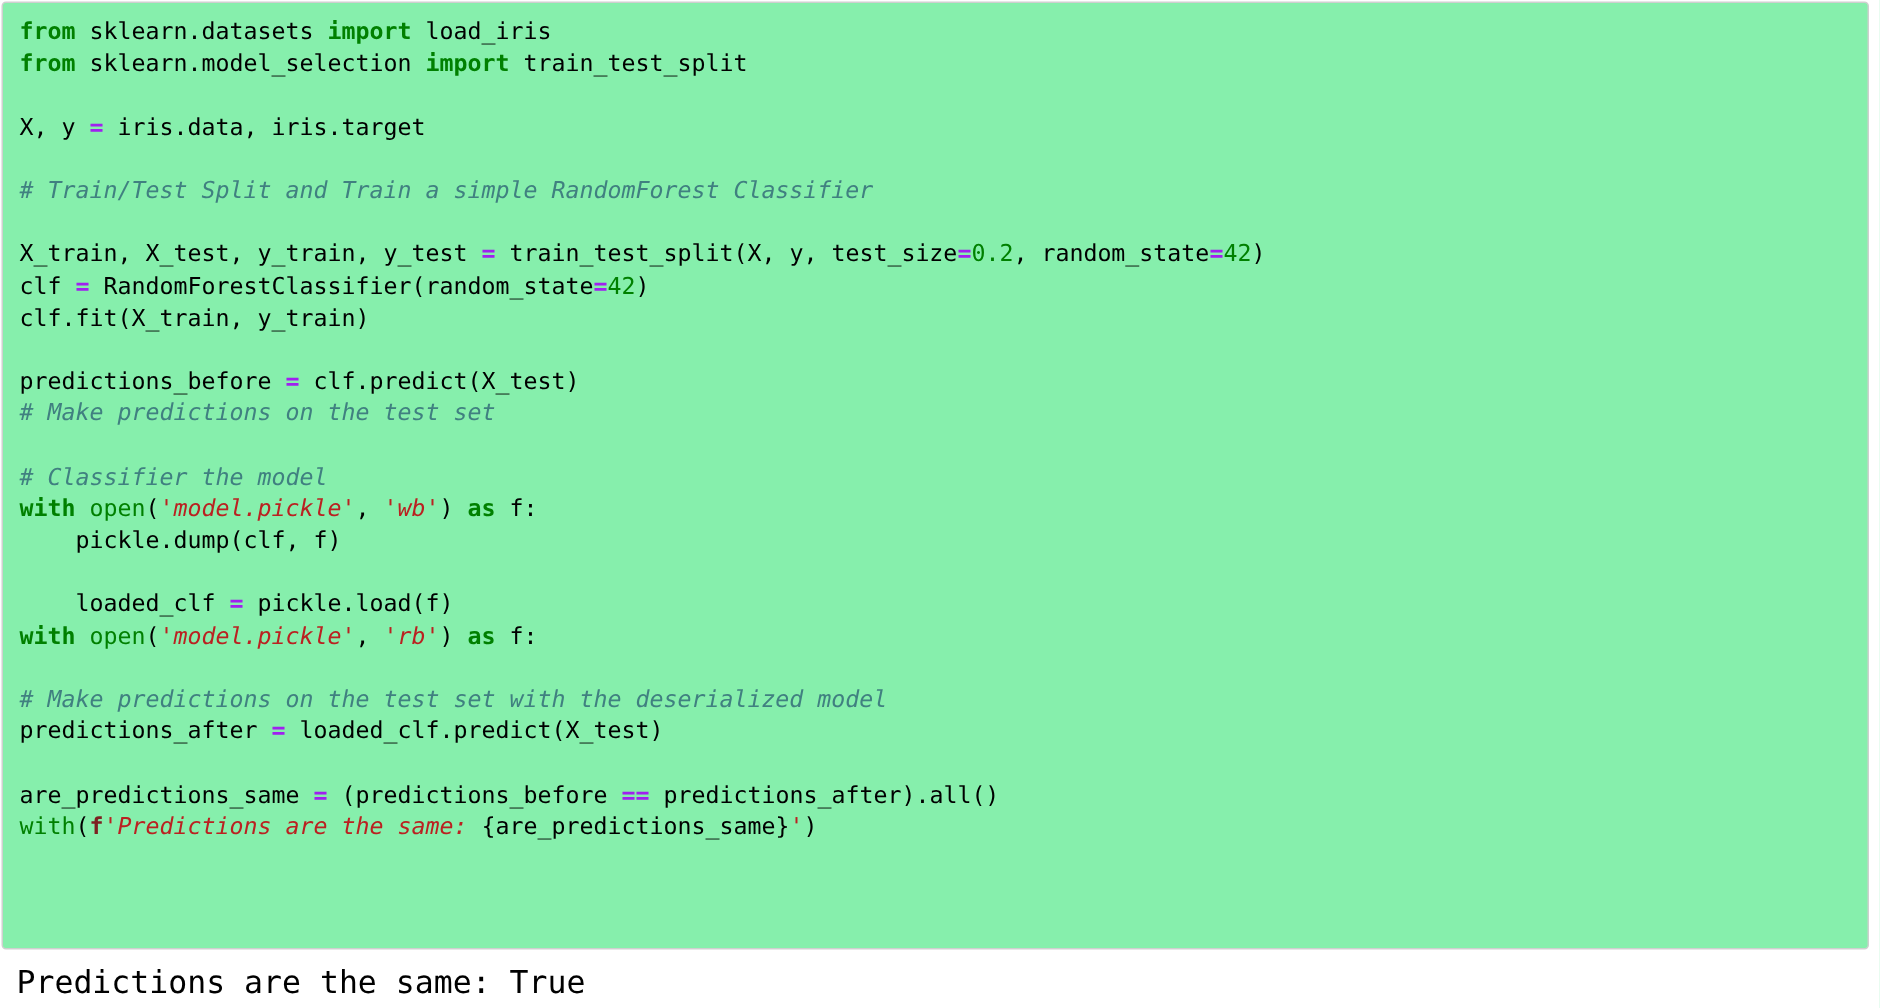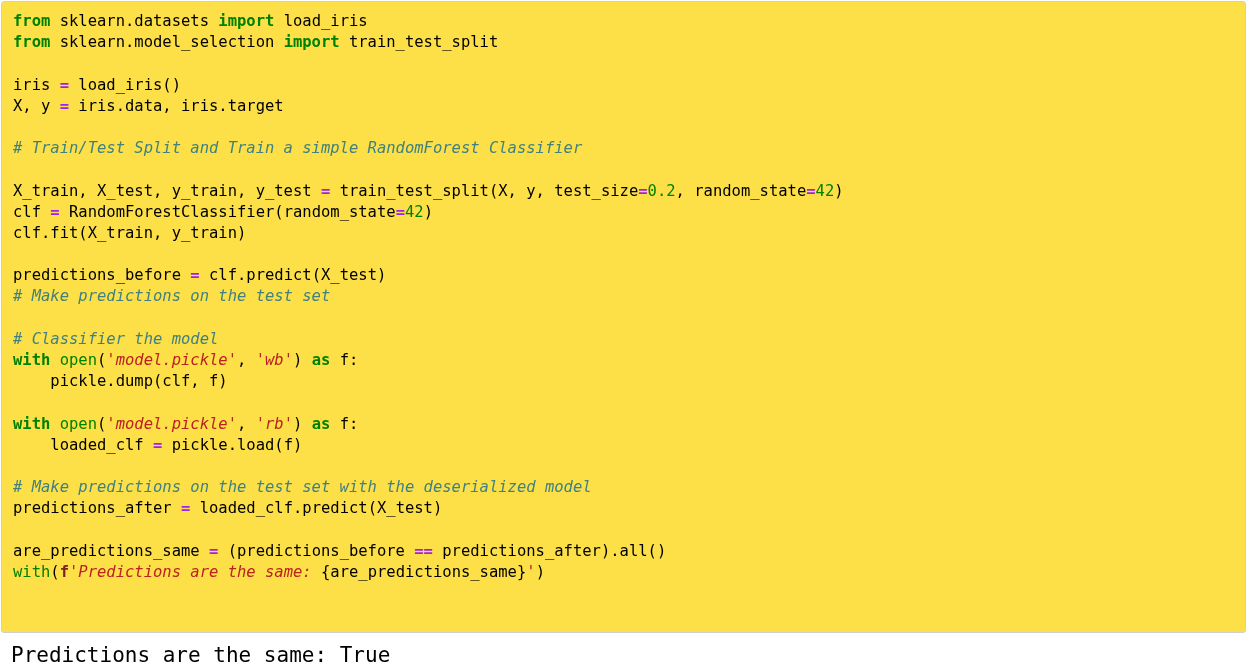--- a/index.html
+++ b/index.html
@@ -19,21 +19,21 @@
     position: relative;
     background: #ffffff;
   }
   .code-block {
     position: absolute;
     left: 1px;
     top: 1px;
     width: 1245px;
     height: 632px;
     box-sizing: border-box;
-    background: #fde047;
+    background: #86efac;
     border: 1px solid #cfcfcf;
     border-radius: 3px;
     padding: 9px 0 9px 0;
     overflow: hidden;
   }
   .code-lines {
     padding-left: 11px;
   }
   .cl {
     height: 21.2px;
@@ -98,21 +98,20 @@
   <div class="code-block">
     <div class="code-lines">
 
       <div class="cl"><span class="kw">from</span><span class="pl"> sklearn.datasets </span><span class="kw">import</span><span class="pl"> load_iris</span></div>
 
       <div class="cl"><span class="kw">from</span><span class="pl"> sklearn.model_selection </span><span class="kw">import</span><span class="pl"> train_test_split</span></div>
 
 
       <div class="cl blank"></div>
 
-      <div class="cl"><span class="pl">iris </span><span class="op">=</span><span class="pl"> load_iris()</span></div>
 
       <div class="cl"><span class="pl">X, y </span><span class="op">=</span><span class="pl"> iris.data, iris.target</span></div>
 
       <div class="cl blank"></div>
 
       <div class="cl"><span class="cm"># Train/Test Split and Train a simple RandomForest Classifier</span></div>
 
       <div class="cl blank"></div>
 
       <div class="cl"><span class="pl">X_train, X_test, y_train, y_test </span><span class="op">=</span><span class="pl"> train_test_split(X, y, test_size</span><span class="op">=</span><span class="nu">0.2</span><span class="pl">, random_state</span><span class="op">=</span><span class="nu">42</span><span class="pl">)</span></div>
@@ -131,23 +130,23 @@
 
       <div class="cl"><span class="cm"># Classifier the model</span></div>
 
       <div class="cl"><span class="kw">with</span><span class="pl"> </span><span class="bi">open</span><span class="pl">(</span><span class="st">'model.pickle'</span><span class="pl">, </span><span class="st">'wb'</span><span class="pl">) </span><span class="kw">as</span><span class="pl"> f:</span></div>
 
       <div class="cl"><span class="pl">    pickle.dump(clf, f)</span></div>
 
       <div class="cl blank"></div>
 
 
+      <div class="cl"><span class="pl">    loaded_clf </span><span class="op">=</span><span class="pl"> pickle.load(f)</span></div>
+
       <div class="cl"><span class="kw">with</span><span class="pl"> </span><span class="bi">open</span><span class="pl">(</span><span class="st">'model.pickle'</span><span class="pl">, </span><span class="st">'rb'</span><span class="pl">) </span><span class="kw">as</span><span class="pl"> f:</span></div>
-
-      <div class="cl"><span class="pl">    loaded_clf </span><span class="op">=</span><span class="pl"> pickle.load(f)</span></div>
 
       <div class="cl blank"></div>
 
       <div class="cl"><span class="cm"># Make predictions on the test set with the deserialized model</span></div>
 
       <div class="cl"><span class="pl">predictions_after </span><span class="op">=</span><span class="pl"> loaded_clf.predict(X_test)</span></div>
 
       <div class="cl blank"></div>
 
       <div class="cl"><span class="pl">are_predictions_same </span><span class="op">=</span><span class="pl"> (predictions_before </span><span class="op">==</span><span class="pl"> predictions_after).all()</span></div>

